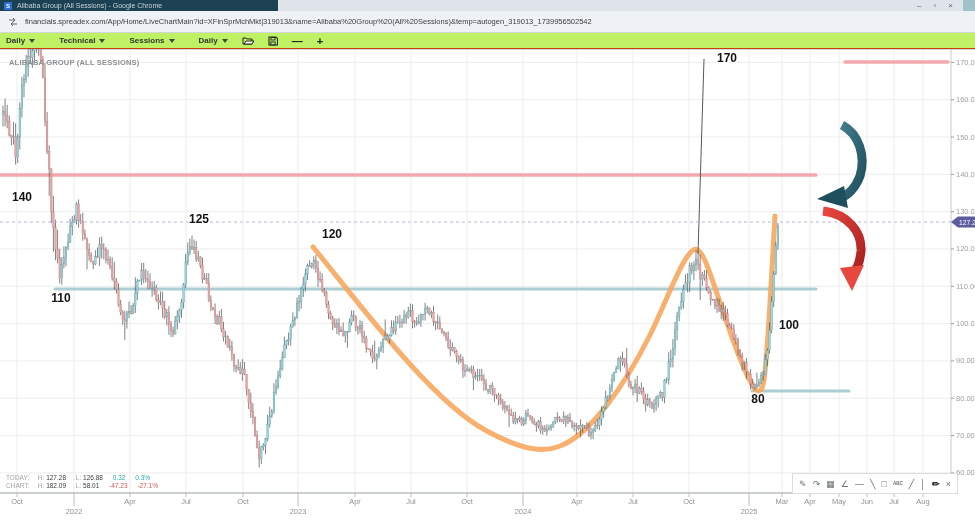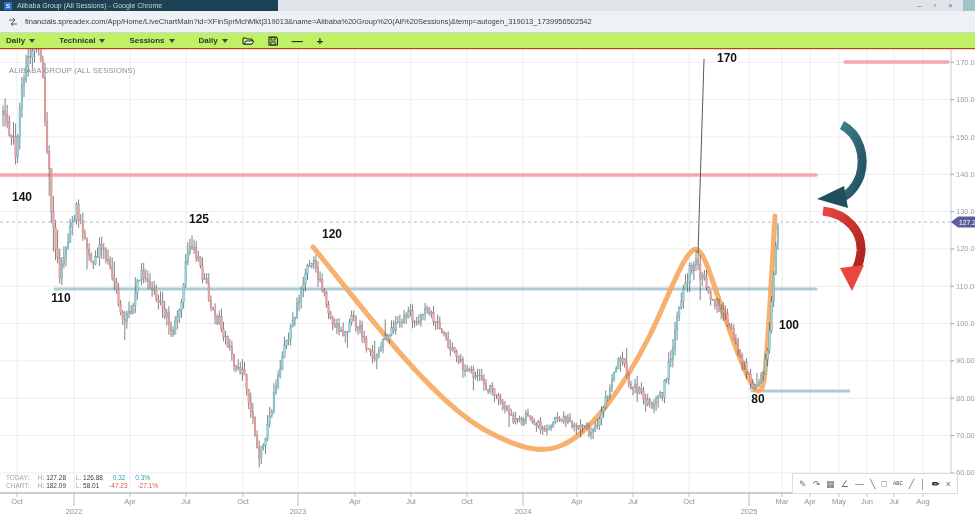--- a/index.html
+++ b/index.html
@@ -25,21 +25,21 @@
   .menu { display:flex; align-items:center; margin-left:24px; cursor:pointer; }
   .menu:first-child { margin-left:6px; }
   .menu-label { font-size:8px; font-weight:bold; color:#333; }
   .caret { width:0; height:0; border-left:3px solid transparent; border-right:3px solid transparent; border-top:4px solid #444; margin-left:4px; }
   .tb-icon { margin-left:14px; display:flex; align-items:center; cursor:pointer; }
   .tb-glyph { font-size:11px; font-weight:bold; color:#222; line-height:10px; }
 
   
   .chart-region { position:absolute; left:0; top:49px; width:975px; height:472px; background:#fff; }
   #chart-svg { position:absolute; left:0; top:0; }
-  .chart-title { position:absolute; left:9px; top:9px; font-size:7.5px; font-weight:normal; color:#8a8f94; letter-spacing:0.2px;margin-top:8px; }
+  .chart-title { position:absolute; left:9px; top:9px; font-size:7.5px; font-weight:bold; color:#8a8f94; letter-spacing:0.2px; }
 
   .stats { position:absolute; left:6px; top:425px; font-size:6.5px; line-height:8px; white-space:nowrap; }
   .stats .lbl { color:#a0a5aa; display:inline-block; width:30px; }
   .stats .hl { color:#a0a5aa; }
   .stats .val { color:#3a3f44; margin-right:8px; }
   .stats .up { color:#2aa8b0; margin-right:8px; }
   .stats .dn { color:#e05252; margin-right:8px; }
 
   .draw-tools { position:absolute; left:792px; top:424px; width:166px; height:21px; background:#fff; border:1px solid #dcdcdc; display:flex; align-items:center; justify-content:space-evenly; }
   .draw-tools .dt { font-size:9px; color:#6a6f74; cursor:pointer; line-height:10px; }

